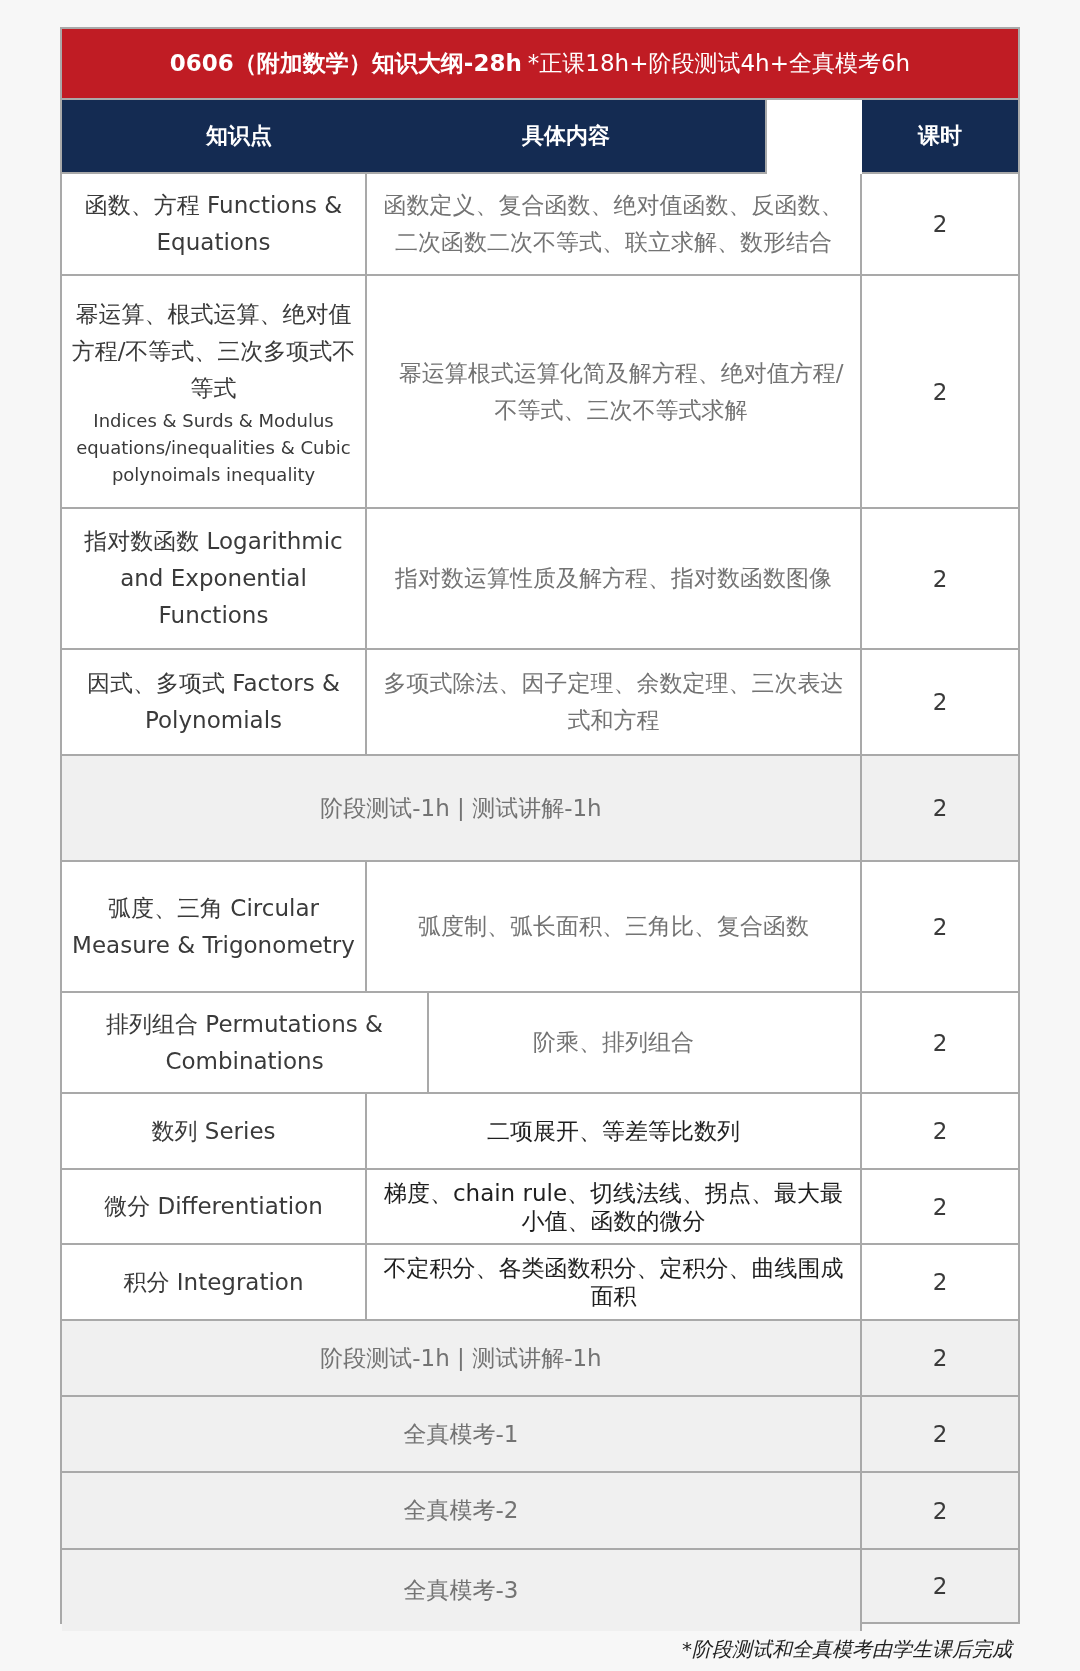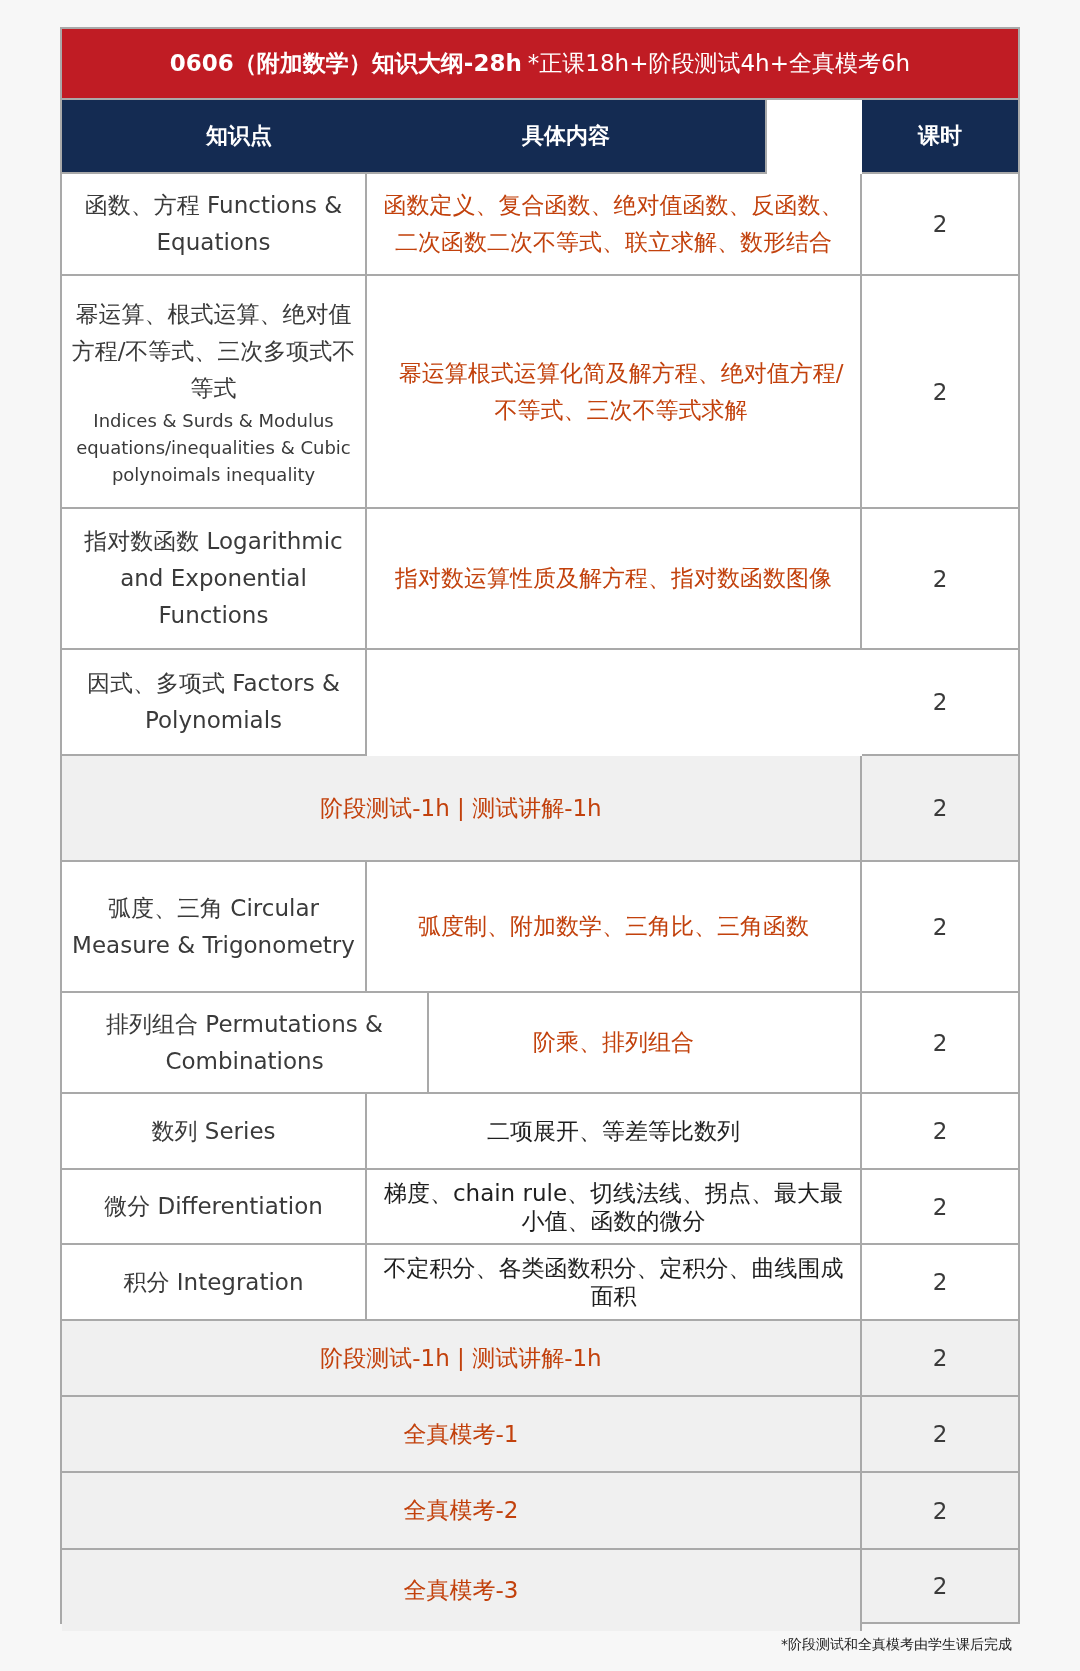--- a/index.html
+++ b/index.html
@@ -34,26 +34,26 @@
       font-size: 23px;
     }
     .title-bar .bold { font-weight: bold; }
     .title-bar .light { font-weight: normal; margin-left: 6px; }
     .hdr {
       background: #142b52; color: #ffffff; font-weight: bold; font-size: 22px;
       border-right: 2px solid #a9a9a9;
     }
     .topic { font-size: 23px; line-height: 37px; color: #3a3a3a; }
     .topic .en-small { display: block; font-size: 18px; line-height: 27px; }
-    .content { font-size: 23px; line-height: 37px; color: #c2410c; }
+    .content { font-size: 23px; line-height: 37px; color: #737373; }
     .content.tight { line-height: 28px; color: #1f1f1f; }
     .hours { font-size: 23px; color: #3a3a3a; }
     .grey { background: #f0f0f0; }
     .footer {
-      position: absolute; right: 68px; top: 1636px; font-size: 14px; color: #222;
+      position: absolute; right: 68px; top: 1636px; font-size: 20px; color: #222; font-style: italic;
     }
   </style>
 </head>
 <body>
 
 <div class="watermark" style="left:300px; top:720px; width:700px; height:700px;"></div>
 <div class="watermark" style="left:420px; top:840px; width:460px; height:460px;"></div>
 <div class="watermark" style="left:520px; top:940px; width:260px; height:260px;"></div>
 
 <div class="tbl">
@@ -99,36 +99,39 @@
   <div class="cell content" style="left:305px; top:480px; width:495px; height:141px;">
       <span>指对数运算性质及解方程、指对数函数图像</span>
     </div>
   <div class="cell hours last" style="left:800px; top:480px; width:156px; height:141px;">
       <span>2</span>
     </div>
 
   <div class="cell topic" style="left:0; top:621px; width:305px; height:106px;">
       <span>因式、多项式 Factors &amp; Polynomials</span>
     </div>
+  <div class="cell content" style="left:305px; top:621px; width:495px; height:106px;">
+      <span>多项式除法、因子定理、余数定理、三次表达式和方程</span>
+    </div>
   <div class="cell hours last" style="left:800px; top:621px; width:156px; height:106px;">
       <span>2</span>
     </div>
 
   <div class="cell content grey" style="left:0; top:727px; width:800px; height:106px;">
       <span>阶段测试-1h | 测试讲解-1h</span>
     </div>
   <div class="cell hours grey last" style="left:800px; top:727px; width:156px; height:106px;">
       <span>2</span>
     </div>
 
   <div class="cell topic" style="left:0; top:833px; width:305px; height:131px;">
       <span>弧度、三角 Circular Measure &amp; Trigonometry</span>
     </div>
   <div class="cell content" style="left:305px; top:833px; width:495px; height:131px;">
-      <span>弧度制、附加数学、三角比、三角函数</span>
+      <span>弧度制、弧长面积、三角比、复合函数</span>
     </div>
   <div class="cell hours last" style="left:800px; top:833px; width:156px; height:131px;">
       <span>2</span>
     </div>
 
   <div class="cell topic" style="left:0; top:964px; width:367px; height:101px; padding:0 20px;">
       <span>排列组合 Permutations &amp; Combinations</span>
     </div>
   <div class="cell content" style="left:305px; top:964px; width:495px; height:101px;">
       <span>阶乘、排列组合</span>

